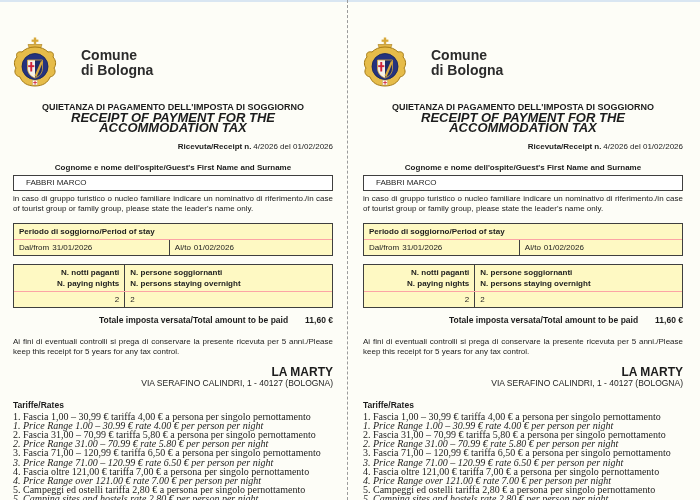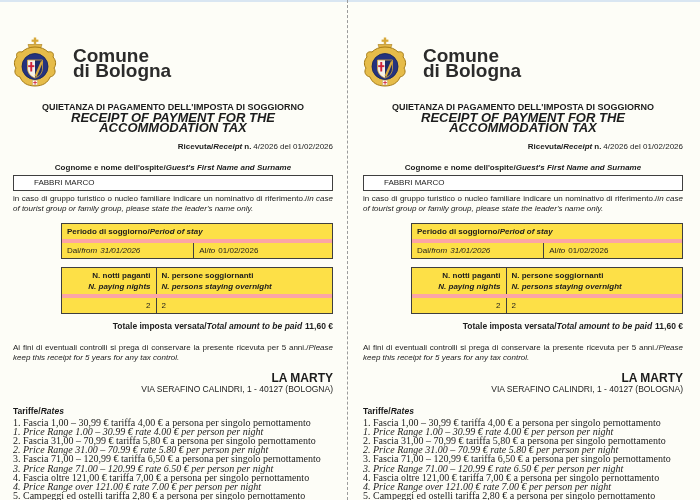--- a/index.html
+++ b/index.html
@@ -6,50 +6,50 @@
   html,body { width:700px; height:500px; overflow:hidden; }
   body { position:relative; font-family:"Liberation Sans", sans-serif; color:#1c1c1c; background:#fdfdf7; }
 
   .top-strip { position:absolute; top:0; left:0; width:700px; height:2px; }
   .cut-line  { position:absolute; top:0; left:347px; height:500px; width:0; border-left:1px dashed #9b9b9b; }
 
   .sheet { position:absolute; top:0; width:320px; height:500px; font-size:8px; line-height:10px; }
 
   .logo-row { margin-top:37px; display:flex; align-items:center; height:52px; }
   .emblem   { width:44px; height:52px; flex:0 0 44px; }
-  .org-name { margin-left:16px; font-size:19px; font-weight:700; line-height:15px; color:#2b2b2b; }
+  .org-name { margin-left:24px; font-size:14px; font-weight:700; line-height:15px; color:#2b2b2b; }
   .org-name span { display:block; }
 
   .title-block { margin-top:13px; text-align:center; }
   .title-it { font-size:9px; font-weight:700; line-height:10.5px; }
   .title-en { font-size:13px; font-weight:700; font-style:italic; line-height:10.5px; }
 
   .receipt-no { margin-top:8px; text-align:right; font-size:8px; }
-  .bi { font-style:italic; }
+  .bi { }
   .numl { margin:0 2px; }
 
   .guest-label { margin-top:11px; font-weight:700;text-align:center; }
-  .name-box { margin-top:2px; border:1px solid #3f3f3f; height:16px; padding:2px 20px; background:#fff; }
+  .name-box { margin-top:2px; border:1px solid #3f3f3f; height:16px; padding:2px 12px; background:#fff; }
   .guest-note { margin-top:3px; text-align:justify; line-height:10.5px; }
 
-  .box-table { margin-top:8px; border:1px solid #3f3f3f; background:#fde047;margin-left:48px; }
-  .t-row { display:flex; border-top:4px solid #fca5a5; }
+  .box-table { margin-top:8px; border:1px solid #3f3f3f; background:#fef9c3; }
+  .t-row { display:flex; border-top:1px solid #fca5a5; }
   .t-row:first-child { border-top:none; }
   .t-cell { padding:2px 5px; line-height:11px; }
   .t-head { font-weight:700; }
   .t-head .bi { font-weight:700; }
   .cell-split { border-right:1px solid #3f3f3f; }
   .stay-from { width:49%; }
   .stay-to { flex:1; }
   .cnt-left { width:35%;text-align:right; }
   .cnt-right { flex:1; }
   .two-line span { display:block; }
 
   .total-line { margin-top:7px; text-align:right; font-weight:700; font-size:8.5px; }
-  .total-val { margin-left:3px; }
+  .total-val { margin-left:17px; }
   .val-gap { margin-left:3px; }
 
   .keep-note { margin-top:12px; text-align:justify; line-height:10.5px; }
 
   .property-name { margin-top:9px; text-align:right; font-weight:700; font-size:12px; line-height:11px; }
   .property-address { text-align:right; font-size:8.5px; line-height:11px; }
 
   .rates-header { margin-top:11px; font-weight:700; font-size:8.5px; }
   .rates-list { margin-top:2px; font-size:10px; line-height:9.2px; white-space:nowrap;font-family:Liberation Serif, serif; }
   .rate-en { font-style:italic; }

